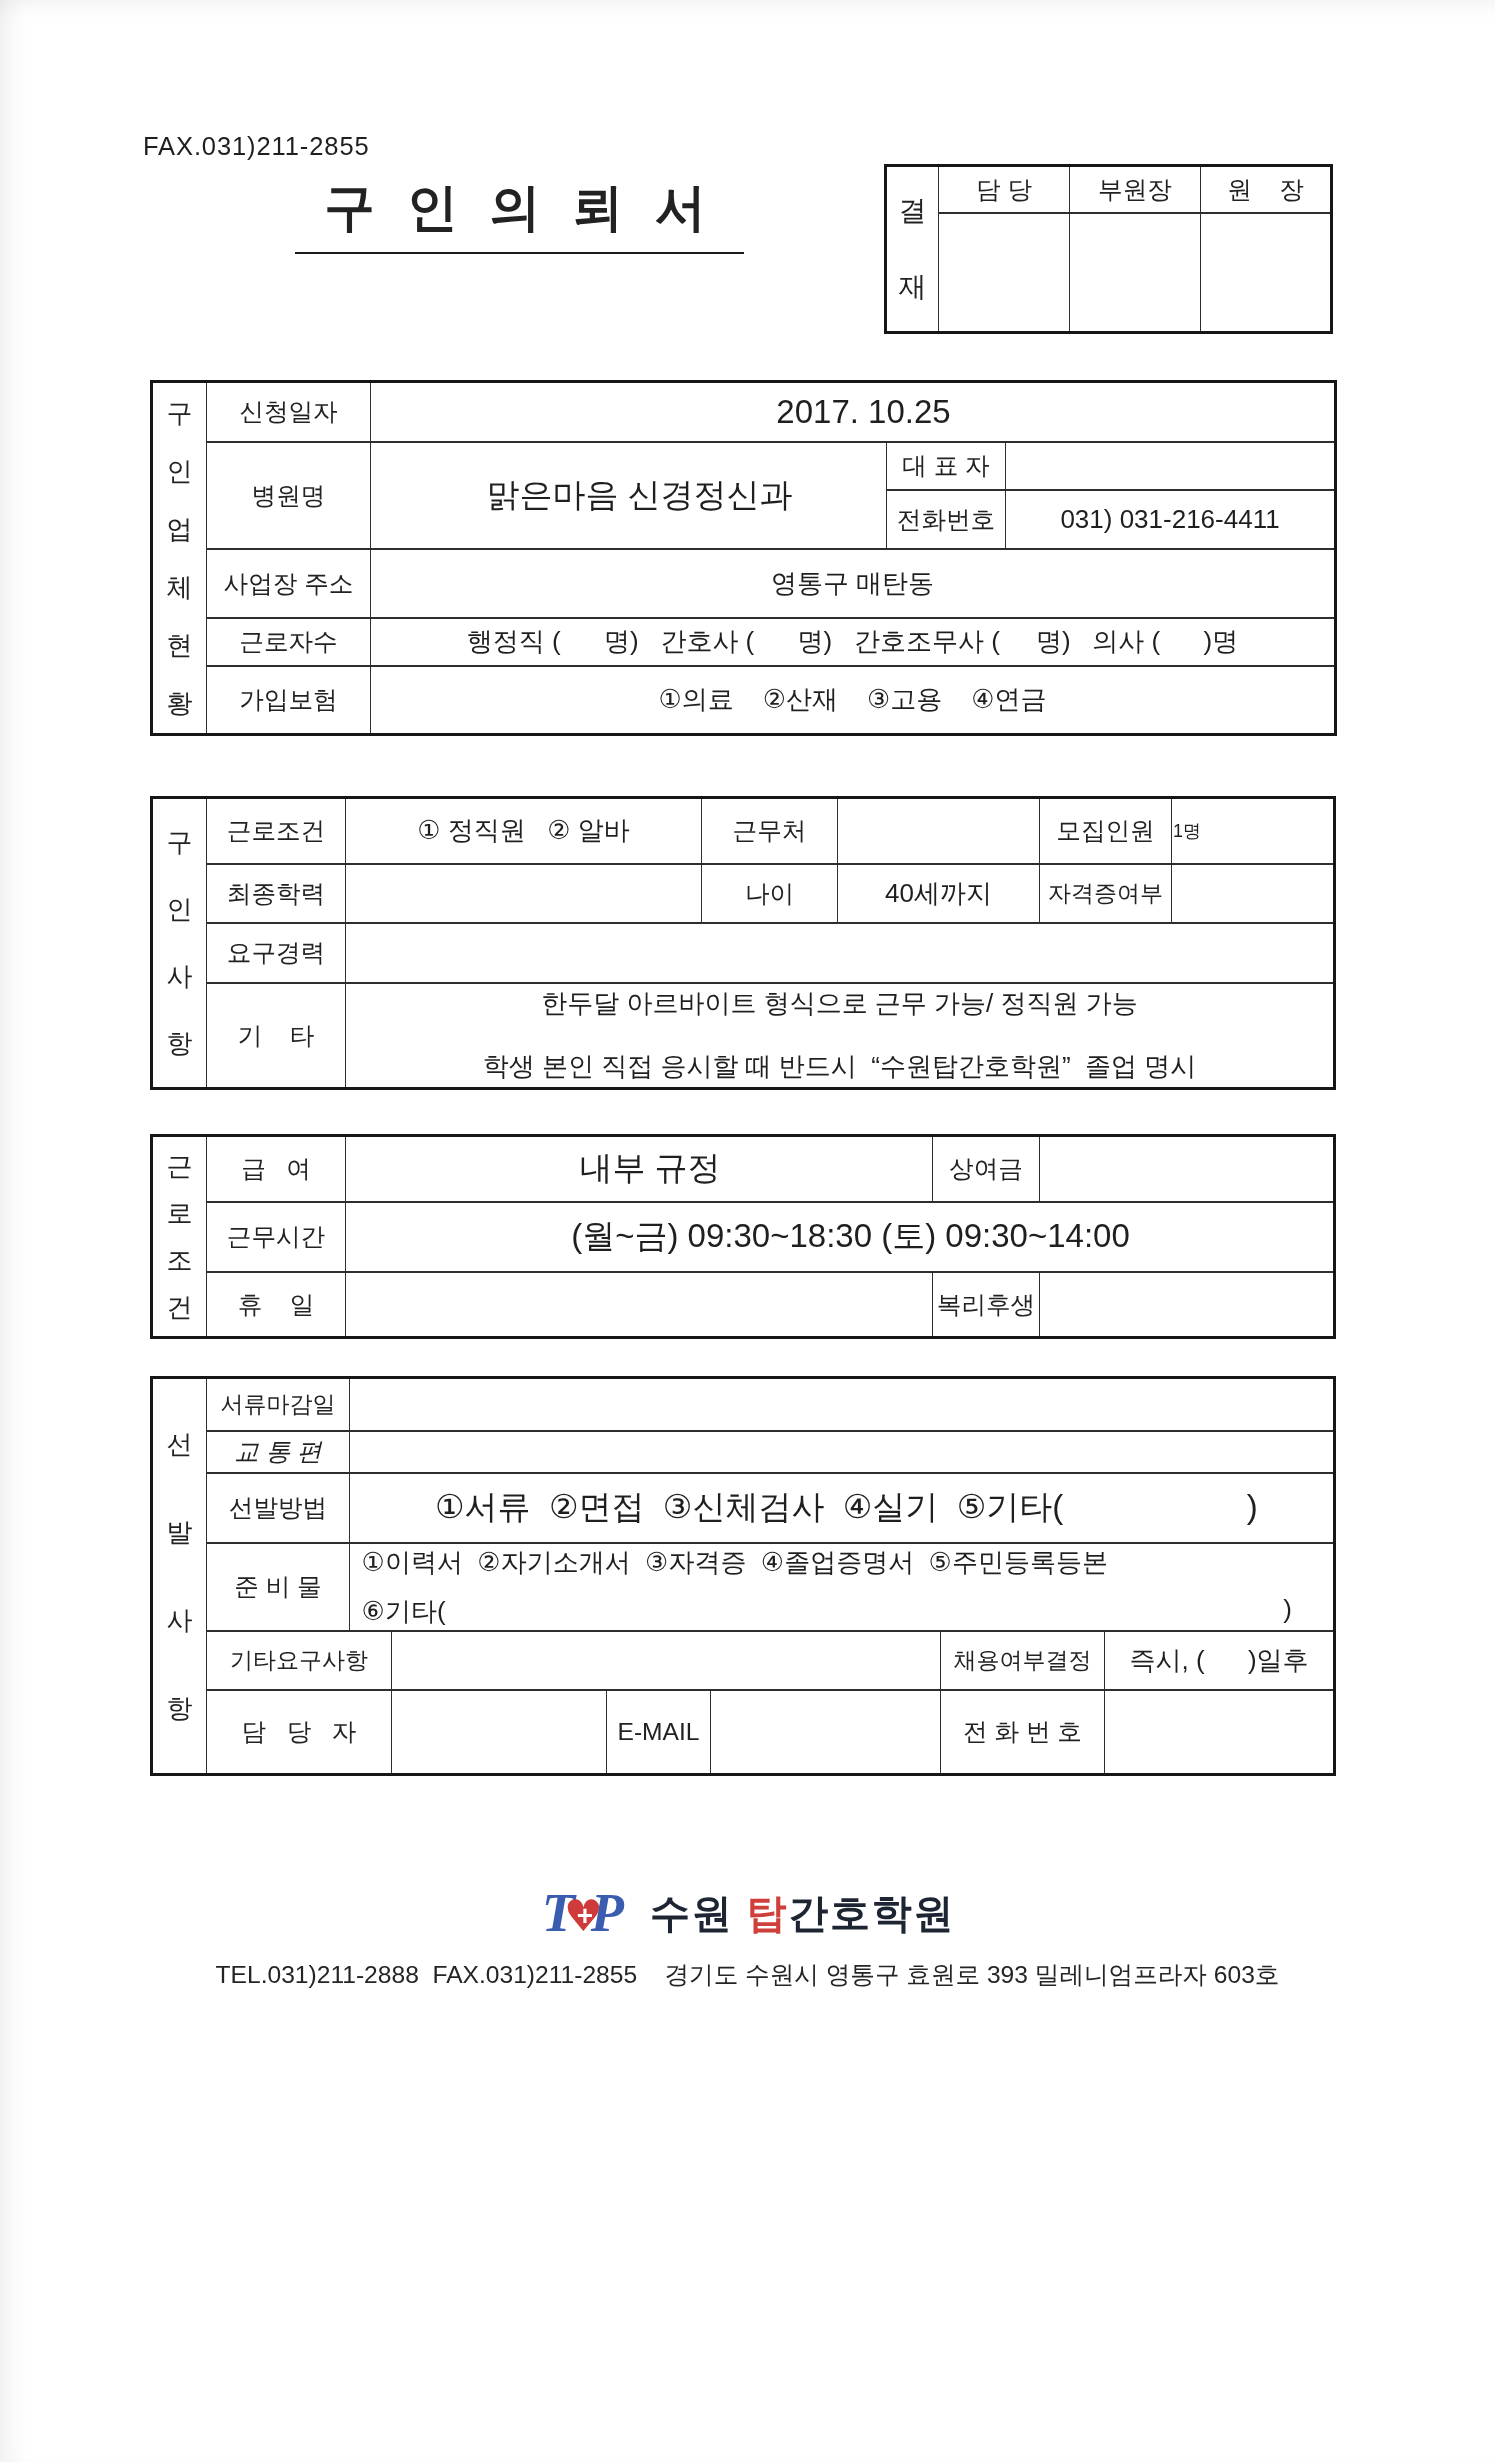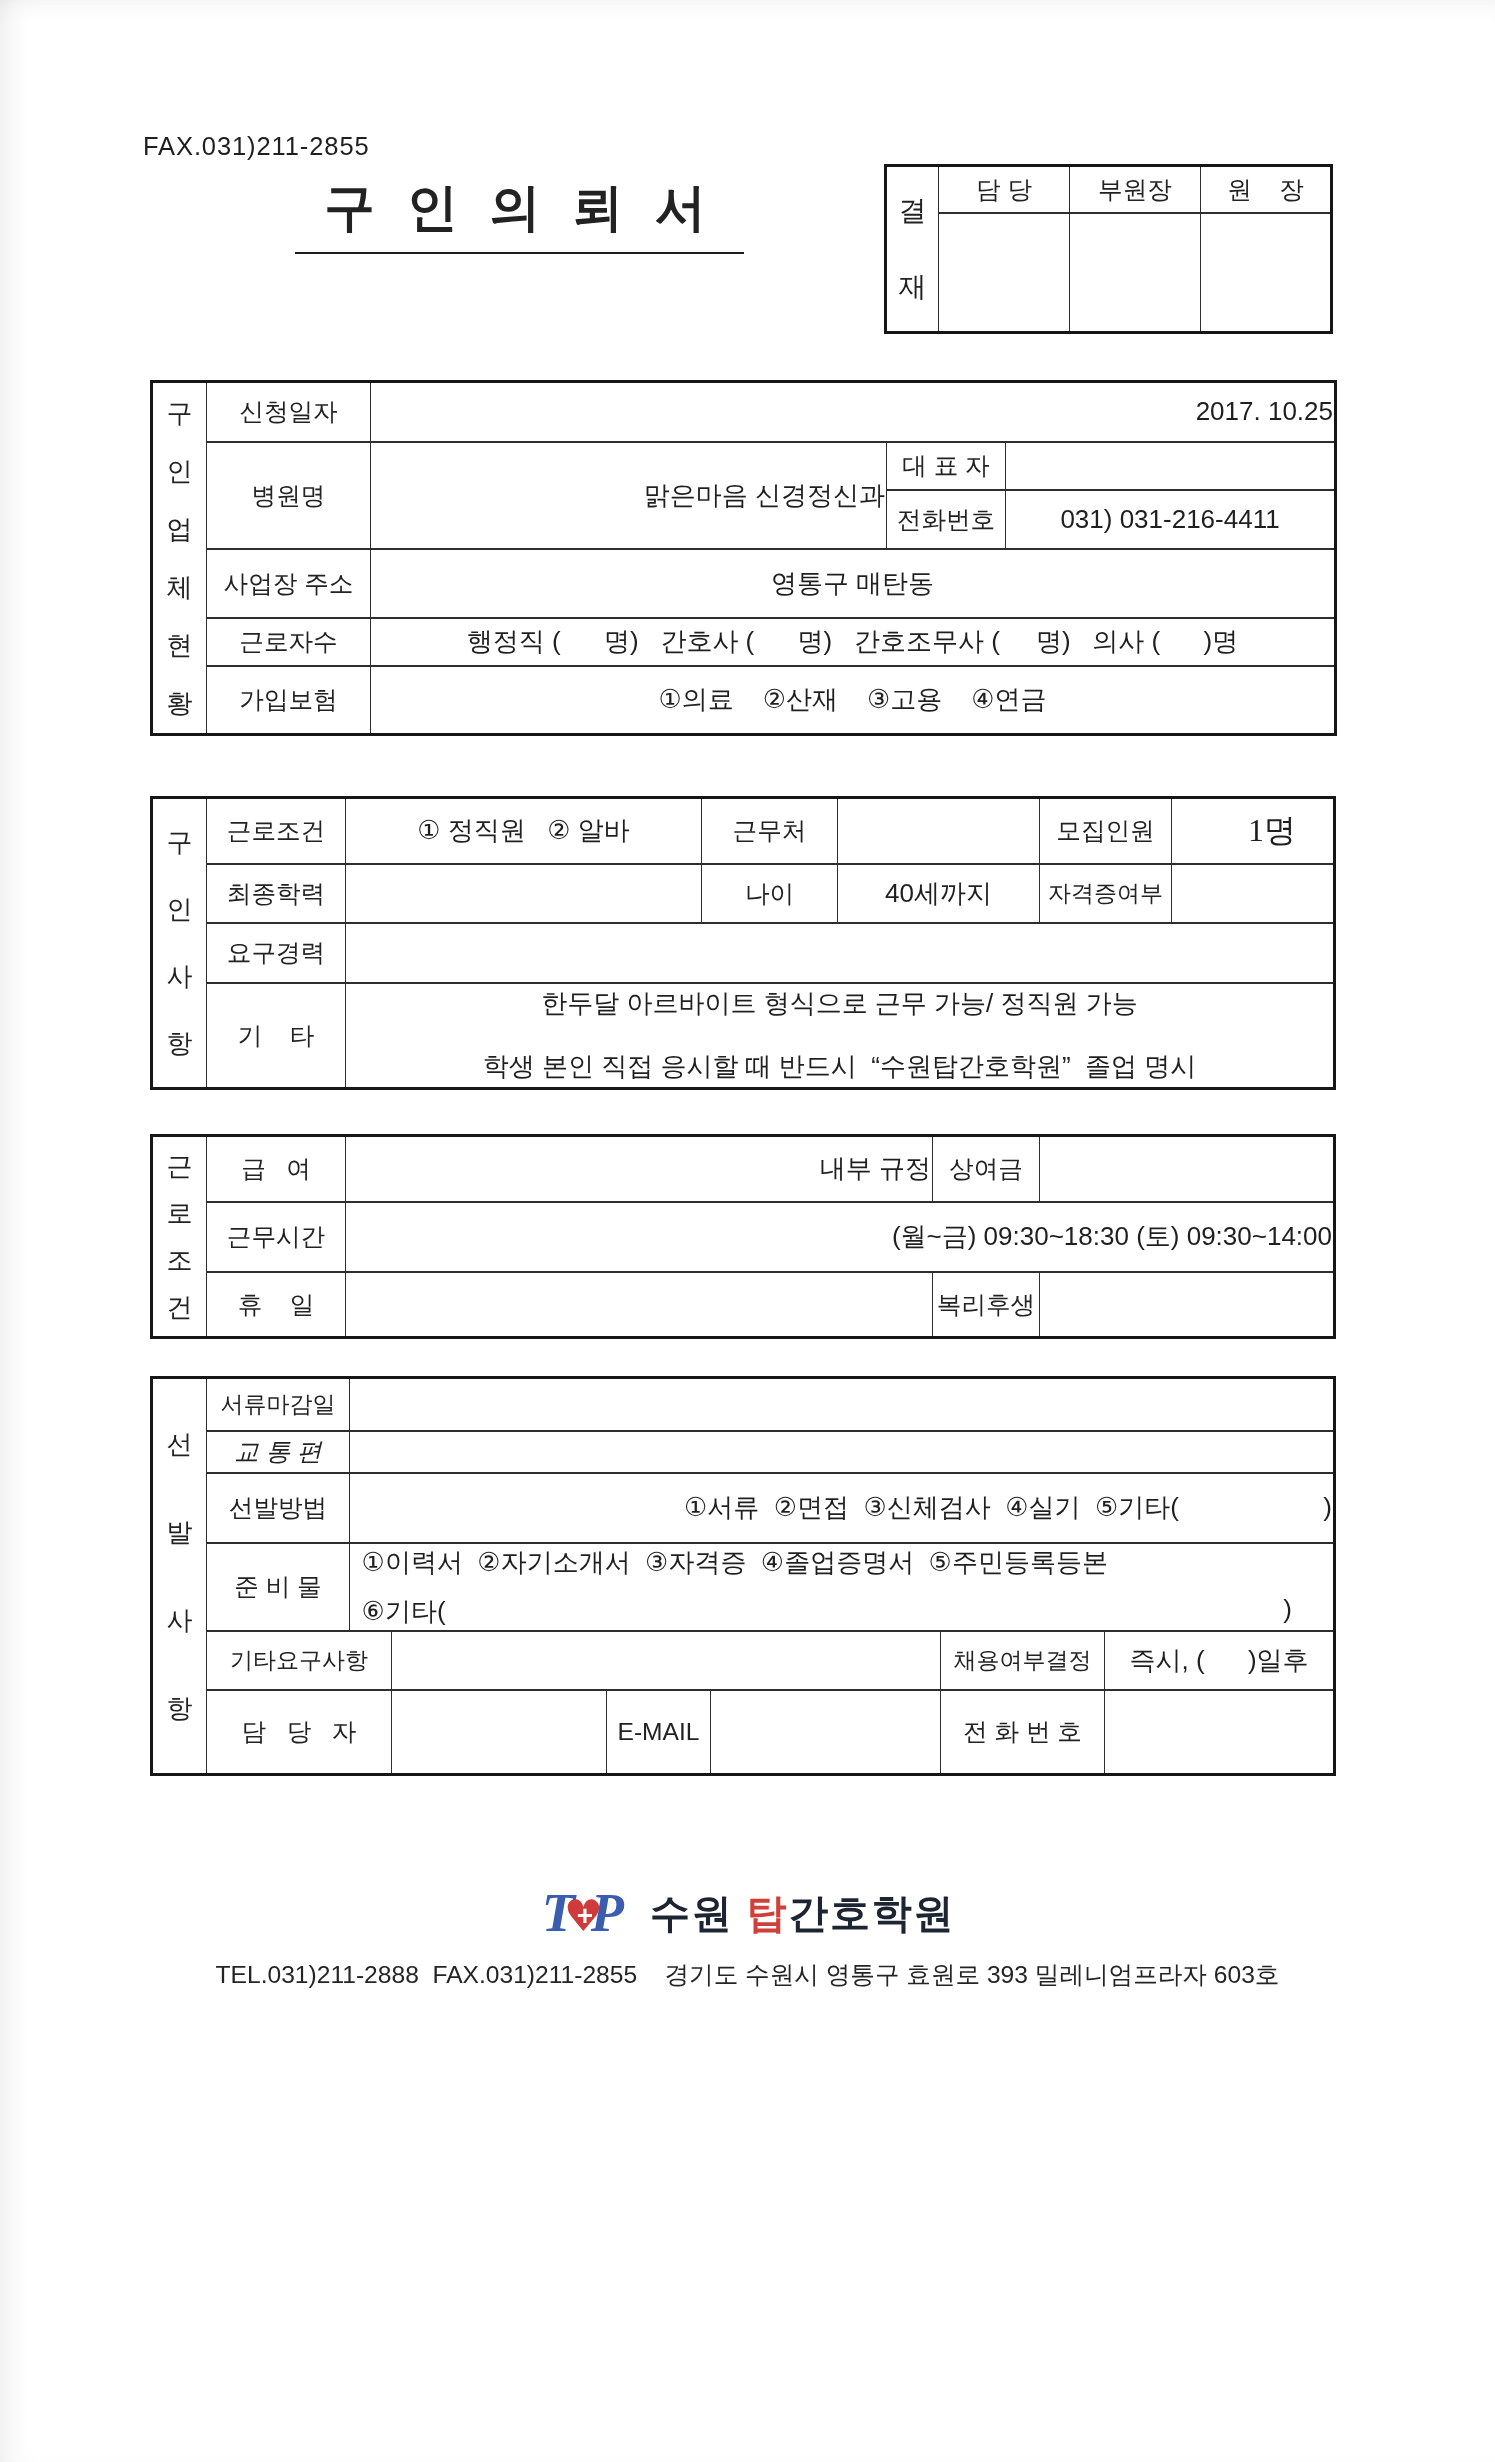--- a/index.html
+++ b/index.html
@@ -18,23 +18,23 @@
     position:absolute;left:295px;top:174px;width:449px;
     font-size:51px;font-weight:bold;letter-spacing:8.8px;text-align:center;
     padding-bottom:8.8px;border-bottom:2.6px solid #1c1c1c;white-space:pre;color:#222;
   }
   table.frm{position:absolute;border-collapse:collapse;table-layout:fixed;background:transparent;}
   table.frm{border:3.5px solid #161616;}
   table.frm td{border:solid #2e2e2e;border-width:2.6px 1.8px;vertical-align:middle;overflow:hidden;}
   td.lbl{text-align:center;font-size:24.6px;white-space:pre;color:#222;}
   td.lbl-s{text-align:center;font-size:23px;white-space:pre;color:#222;}
   td.vh{text-align:center;font-size:26px;white-space:pre-line;color:#222;}
-  td.val-l{text-align:right;font-size:26px;white-space:pre;padding-left:23px;}
+  td.val-l{text-align:center;font-size:33px;white-space:pre;padding-left:23px;}
   td.val-c{text-align:center;font-size:26px;white-space:pre;}
-  td.val-r{text-align:right;font-size:32px;white-space:pre;padding-right:37px;font-family:Liberation Serif, serif;}
+  td.val-r{text-align:left;font-size:18px;white-space:pre;padding-right:37px;}
   .vh-t1{line-height:58px;}
   .vh-t2{line-height:67px;}
   .vh-t3{line-height:47px;}
   .vh-t4{line-height:88px;}
   .two-line{display:flex;flex-direction:column;gap:28px;font-size:26px;}
   .two-line .ln{text-align:center;white-space:pre;}
   .mat-line1{text-align:left;white-space:pre;padding-left:10.6px;font-size:26px;margin-bottom:14px;}
   .mat-line2{display:flex;justify-content:space-between;padding:0 40px 0 10.6px;font-size:26px;white-space:pre;}
   .appr{border:2.6px solid #161616;}
   .appr td{border-width:1.8px;}

